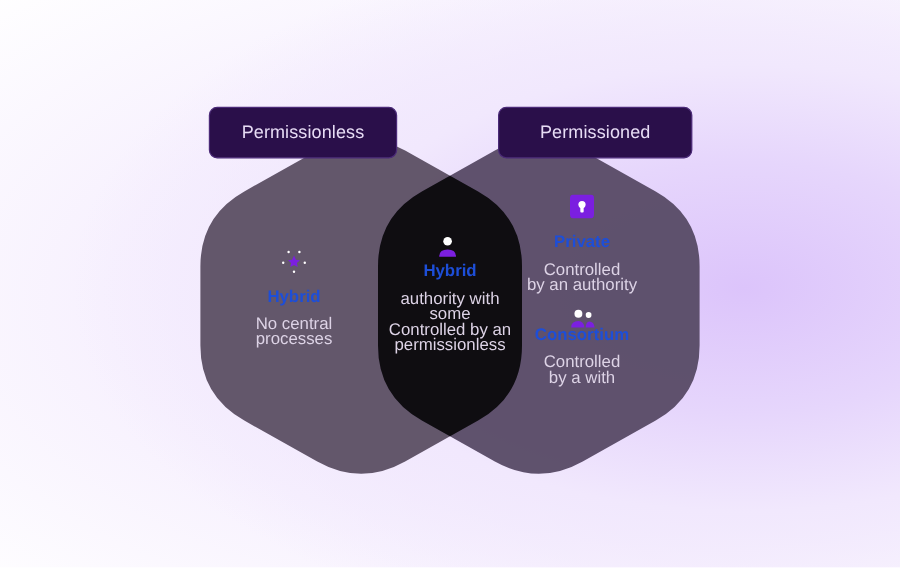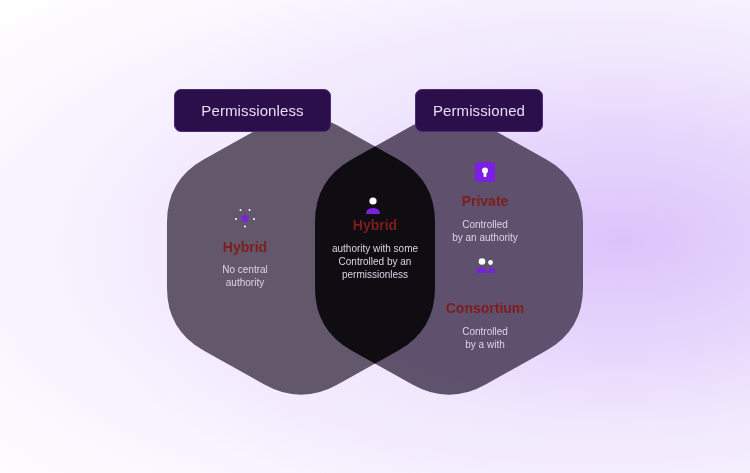--- a/index.html
+++ b/index.html
@@ -15,24 +15,24 @@
       radial-gradient(ellipse 700px 360px at 470px 250px, #efe4fd 0%, #f7f1fe 55%, #ffffff 100%);
   }
   svg.venn { position: absolute; left: 0; top: 0; }
   .label-box {
     position: absolute; top: 89px; height: 43px;
     background: #2a0f4a; border: 1px solid #4b2a78; border-radius: 7px;
     color: #e7dcf5; font-size: 15px; display: flex; align-items: center; justify-content: center;
     box-sizing: border-box; letter-spacing: 0.1px;
   }
   .label-left { left: 174px; width: 157px; }
-  .label-right { left: 415px; width: 128px; }
+  .label-right { left: 415px; width: 162px; }
   .block { position: absolute; text-align: center; color: #fff; }
-  .title { font-weight: bold; font-size: 14px; color: #7f1d1d; }
-  .desc { font-size: 10px; color: #ddd3e6; line-height: 13px; text-align: center; }
+  .title { font-weight: bold; font-size: 14px; color: #1d4ed8; }
+  .desc { font-size: 14px; color: #ddd3e6; line-height: 13px; text-align: center; }
   .icon { position: absolute; }
 </style>
 </head>
 <body>
 
 <div class="bg"></div>
 
 <svg class="venn" width="750" height="473" viewBox="0 0 750 473">
   <defs>
     <clipPath id="clipLeft">
@@ -52,21 +52,21 @@
   <circle cx="16.5" cy="4" r="1" fill="#fff"></circle>
   <circle cx="3" cy="13" r="1" fill="#fff"></circle>
   <circle cx="21" cy="13" r="1" fill="#fff"></circle>
   <circle cx="12" cy="20.5" r="1" fill="#fff"></circle>
   <polygon points="12,7 13.6,10.4 17,10.8 14.4,13.2 15.1,16.6 12,14.9 8.9,16.6 9.6,13.2 7,10.8 10.4,10.4" fill="#7b1fe0"></polygon>
 </svg>
 <div class="block" style="left:195px;top:239px;width:100px">
   <div class="title">Hybrid</div>
   <div class="desc" style="margin-top:8px">
     <div>No central</div>
-    <div>authority</div>
+    <div>processes</div>
   </div>
 </div>
 
 <svg class="icon" style="left:363px;top:195px" width="20" height="22" viewBox="0 0 20 22">
   <circle cx="10" cy="6" r="3.6" fill="#fff"></circle>
   <path d="M3 19 Q3 13 10 13 Q17 13 17 19 Z" fill="#7b1fe0"></path>
 </svg>
 <div class="block" style="left:315px;top:217px;width:120px">
   <div class="title">Hybrid</div>
   <div class="desc" style="margin-top:9px">
@@ -88,19 +88,19 @@
     <div>by an authority</div>
   </div>
 </div>
 
 <svg class="icon" style="left:474px;top:256px" width="24" height="20" viewBox="0 0 24 20">
   <circle cx="8" cy="5.5" r="3.3" fill="#fff"></circle>
   <circle cx="16.5" cy="6.5" r="2.4" fill="#fff"></circle>
   <path d="M2 17 Q2 11.5 8 11.5 Q12.5 11.5 13 17 Z" fill="#7b1fe0"></path>
   <path d="M14 17 Q14.5 12 17 12 Q21 12 21.5 17 Z" fill="#7b1fe0"></path>
 </svg>
-<div class="block" style="left:430px;top:300px;width:110px">
+<div class="block" style="left:430px;top:270px;width:110px">
   <div class="title">Consortium</div>
   <div class="desc" style="margin-top:9px">
     <div>Controlled</div>
     <div>by a with</div>
   </div>
 </div>
 
 </body></html>

